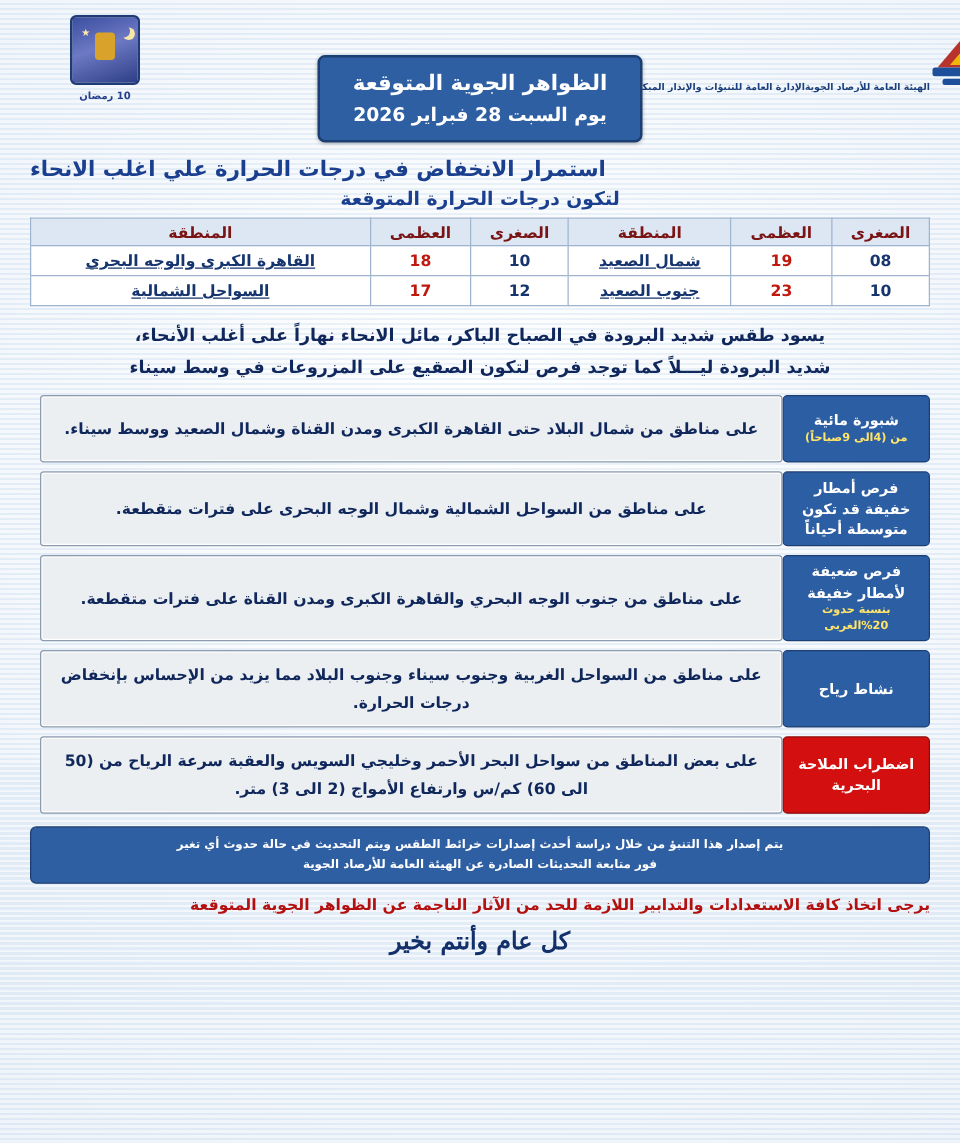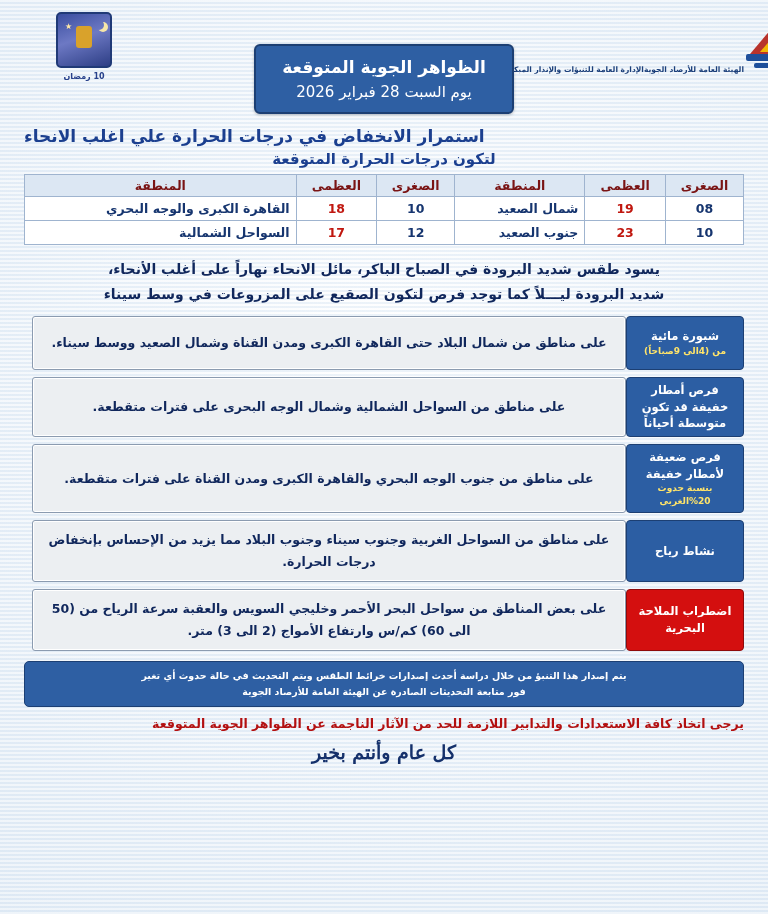--- a/index.html
+++ b/index.html
@@ -100,21 +100,21 @@
     margin-top: 34px;
     box-shadow: 0 1px 3px rgba(0,0,0,0.25);
   }
   .title-box .t1 {
     font-size: 17px;
     font-weight: bold;
     line-height: 1.5;
   }
   .title-box .t2 {
     font-size: 15px;
-    font-weight: normal;
+    font-weight: bold;
     line-height: 1.5;
   }
   .logo-left {
     width: 120px;
     display: flex;
     flex-direction: column;
     align-items: center;
     padding-top: 2px;
   }
   .ramadan-badge {
@@ -193,22 +193,23 @@
     color: #7a1414;
   }
   table.temps td {
     border: 1px solid #9fb4cf;
     font-size: 12.5px;
     padding: 4px 6px;
     text-align: center;
     font-weight: bold;
   }
   table.temps td.region-name {
-    text-align: right;
+    text-align: center;
     color: #16356f;
+    text-decoration: underline;
   }
   td.max { color: #c0170f; }
   td.min { color: #16356f; }
   
   .desc {
     text-align: center;
     color: #10275c;
     font-weight: bold;
     font-size: 14px;
     line-height: 1.75;

